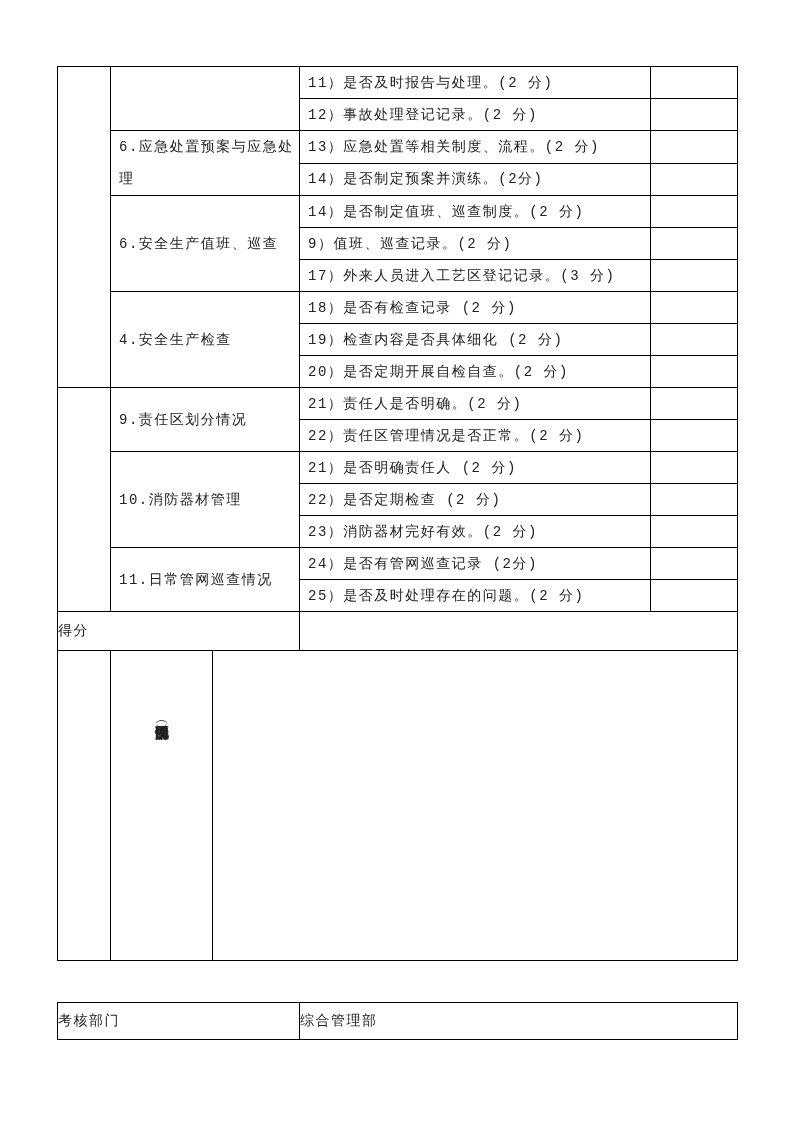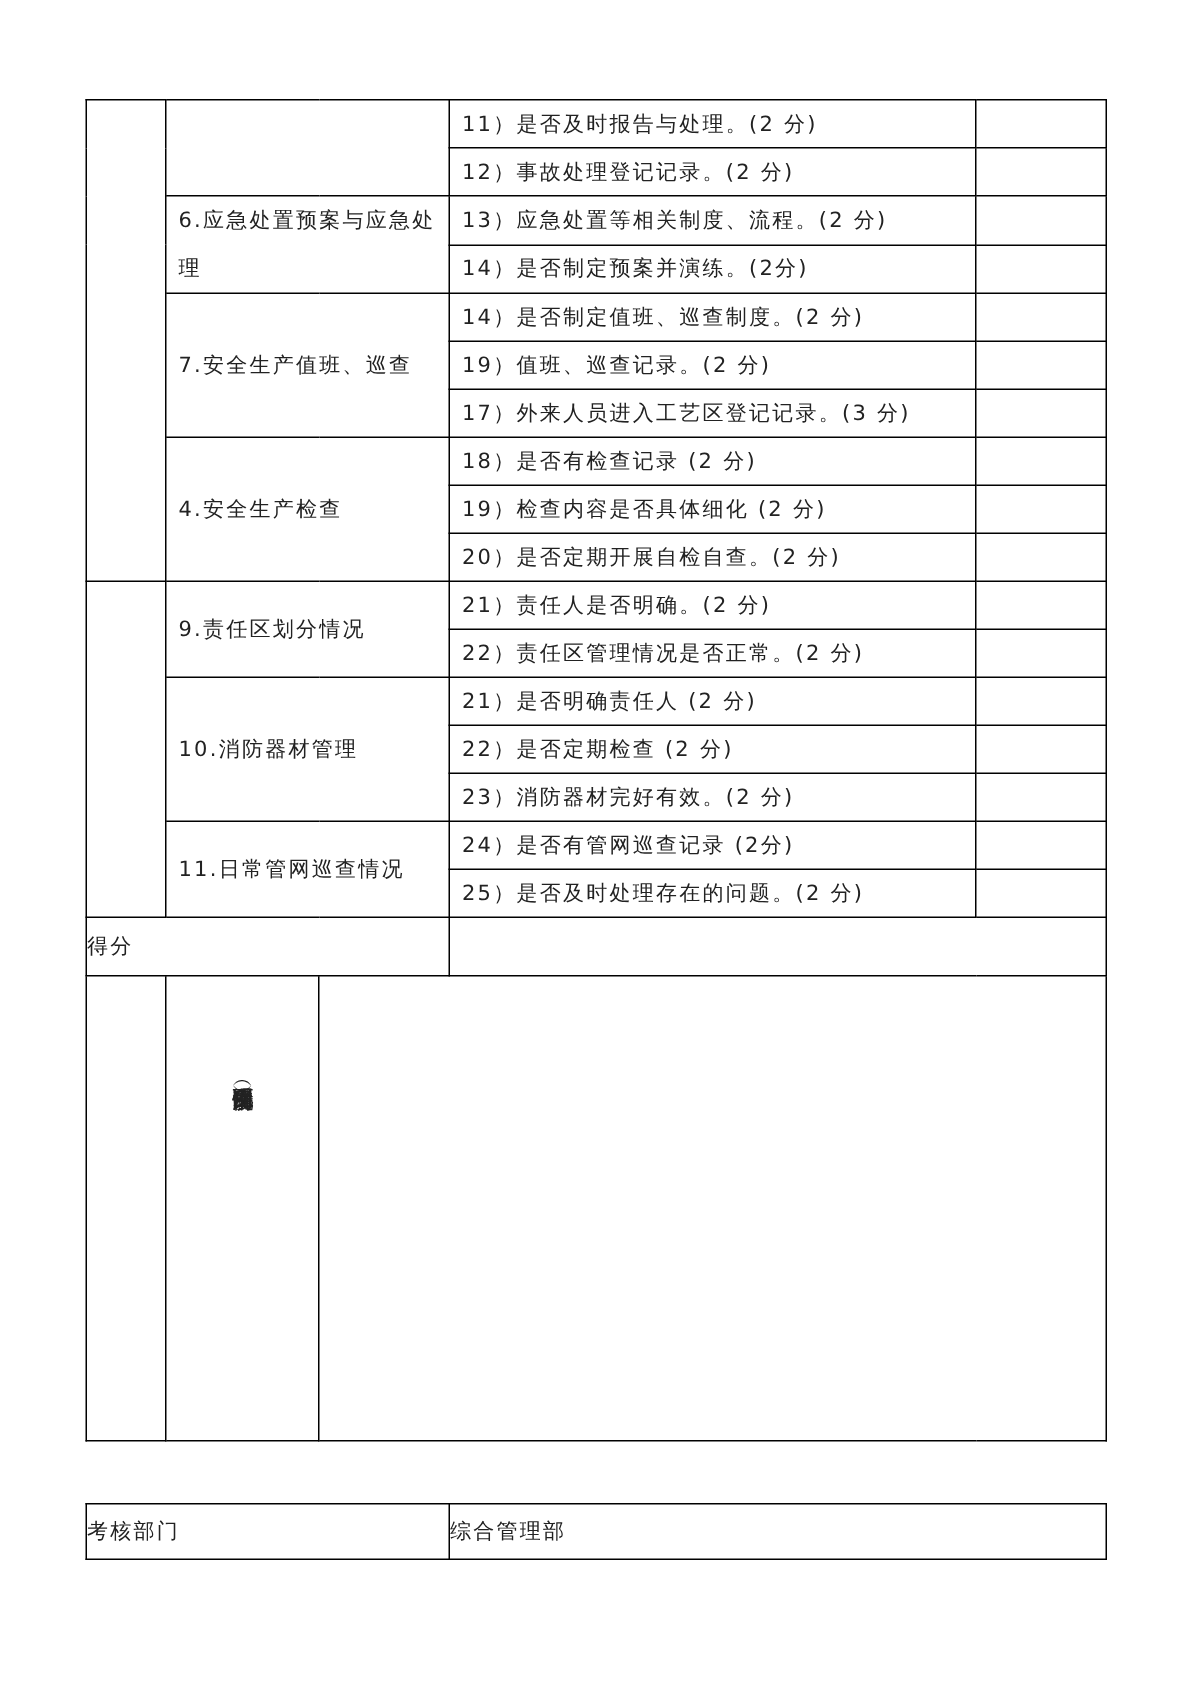--- a/index.html
+++ b/index.html
@@ -1,18 +1,18 @@
 <!DOCTYPE html>
 <html><head>
 <meta charset="utf-8">
 <style>
   html, body { margin: 0; padding: 0; background: #ffffff; }
   body { width: 793px; height: 1122px; position: relative; overflow: hidden;
          font-family: "DejaVu Sans", "Liberation Sans", sans-serif; color: #222; }
-  table { border-collapse: collapse; position: absolute; table-layout: fixed; }
+  table { border-collapse: collapse; position: absolute; table-layout: fixed; font-family: Liberation Mono, monospace; }
   td { border: 1.3px solid #000; padding: 0; font-size: 14px; line-height: 30px; vertical-align: middle; letter-spacing: 1.5px; }
   .main { left: 57px; top: 66px; width: 680px; }
   .item { padding-left: 8px; height: 31px; white-space: nowrap; }
   .cat { padding-left: 8px; margin-left: 20px; }
   .cat-6 { line-height: 32px; }
   .center { text-align: left; }
   .vert { writing-mode: vertical-rl; text-orientation: upright; margin: 0 auto; font-size: 14px; line-height: 18px; letter-spacing: 0; }
   .vert-wrap { vertical-align: top; padding-top: 64px; text-align: center; }
   .dept { left: 57px; top: 1002px; width: 680px; }
   .dept td { height: 36px; text-align: left; }
@@ -43,26 +43,26 @@
   <tr>
     <td rowspan="2" colspan="2" class="cat cat-6">6.应急处置预案与应急处理</td>
     <td class="item">13）应急处置等相关制度、流程。(2 分)</td>
     <td></td>
   </tr>
   <tr>
     <td class="item">14）是否制定预案并演练。(2分)</td>
     <td></td>
   </tr>
   <tr>
-    <td rowspan="3" colspan="2" class="cat">7.安全生产值班、巡查</td>
+    <td rowspan="3" colspan="2" class="cat">6.安全生产值班、巡查</td>
     <td class="item">14）是否制定值班、巡查制度。(2 分)</td>
     <td></td>
   </tr>
   <tr>
-    <td class="item">19）值班、巡查记录。(2 分)</td>
+    <td class="item">9）值班、巡查记录。(2 分)</td>
     <td></td>
   </tr>
   <tr>
     <td class="item">17）外来人员进入工艺区登记记录。(3 分)</td>
     <td></td>
   </tr>
   <tr>
     <td rowspan="3" colspan="2" class="cat">4.安全生产检查</td>
     <td class="item">18）是否有检查记录 (2 分)</td>
     <td></td>

